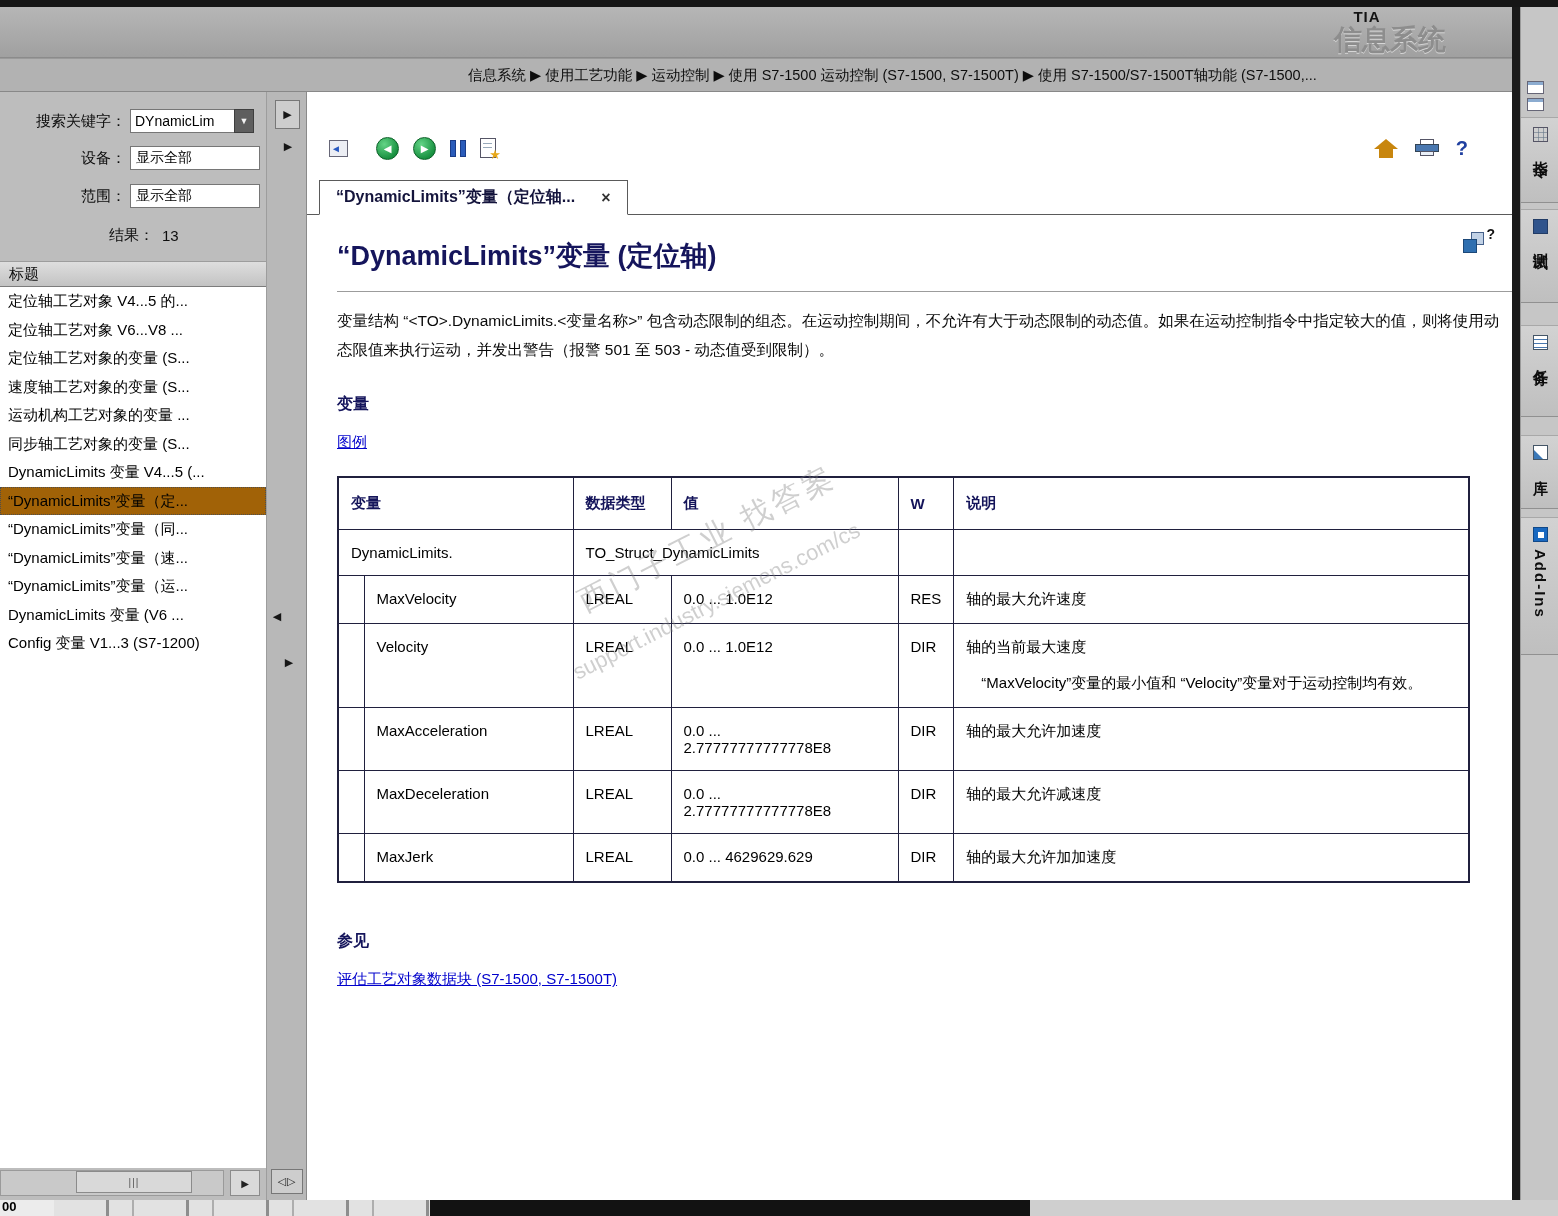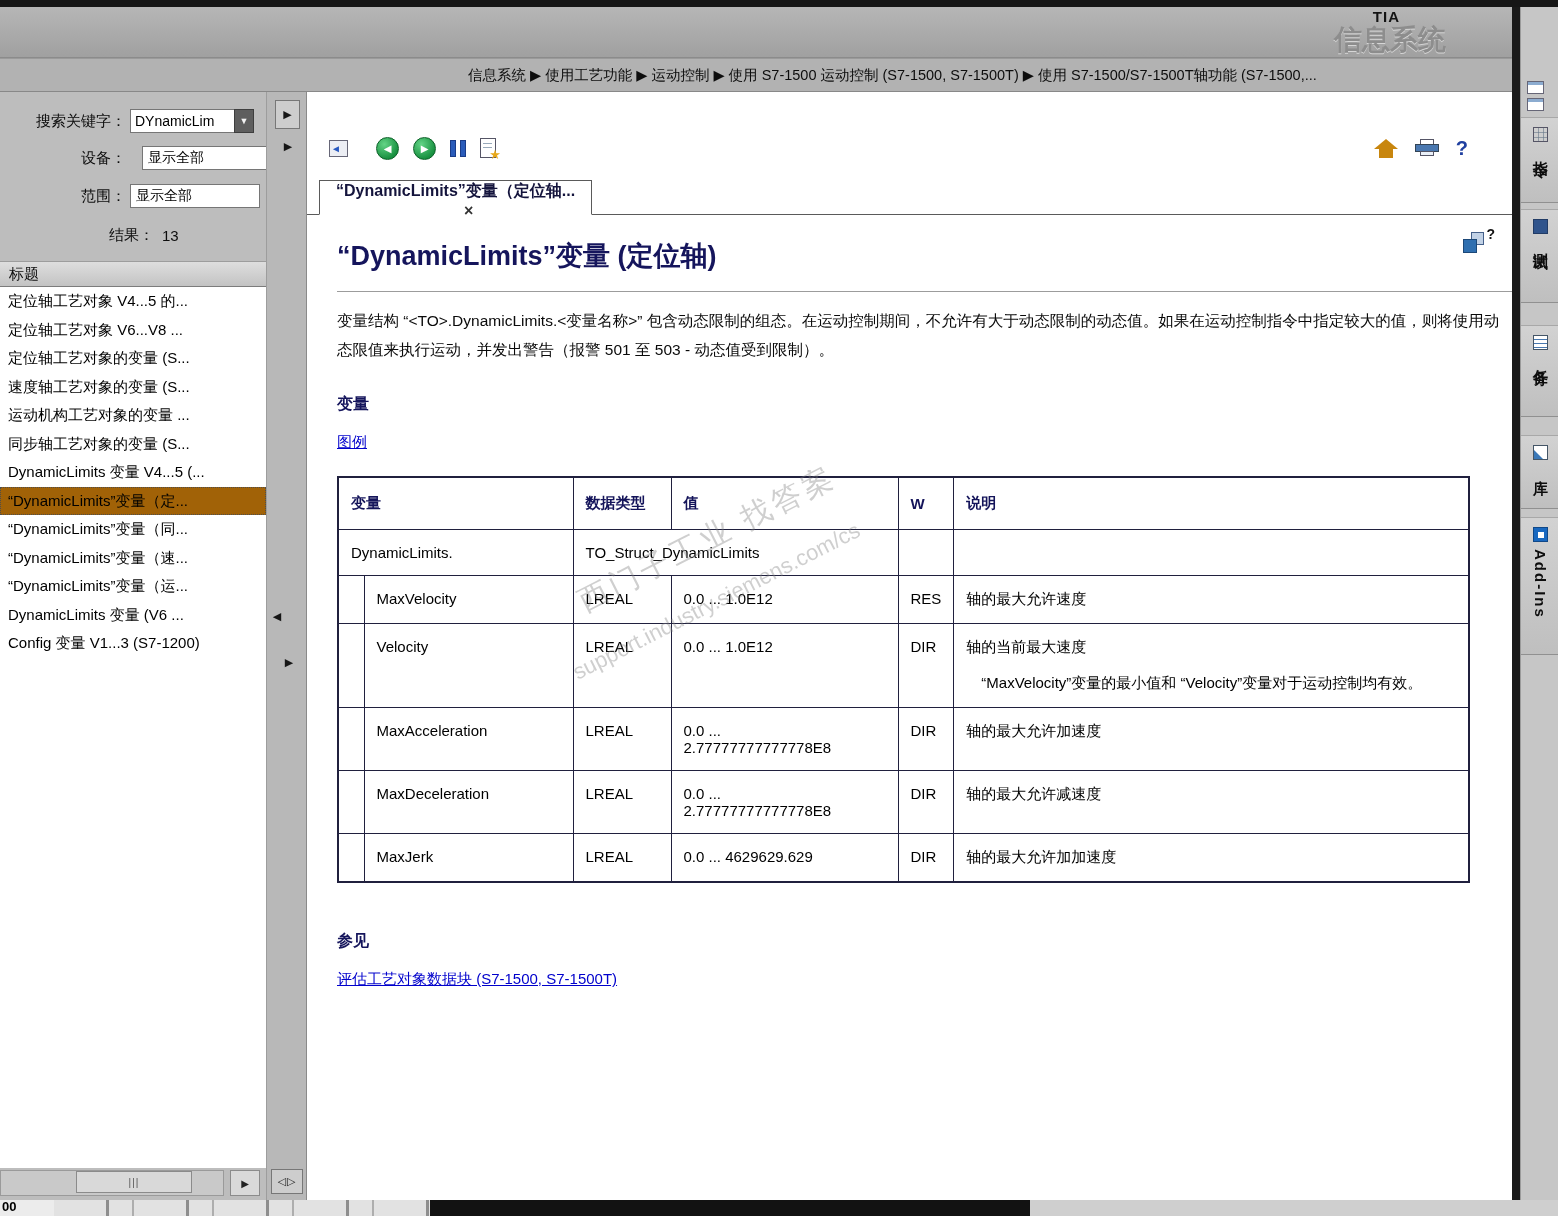--- a/index.html
+++ b/index.html
@@ -4,21 +4,21 @@
 <style>
   * { margin:0; padding:0; box-sizing:border-box; }
   html,body { width:1558px; height:1216px; overflow:hidden; }
   body { font-family:"Liberation Sans","DejaVu Sans",sans-serif; color:#111; }
   #app { position:relative; width:1558px; height:1216px; background:#bdbdbd; overflow:hidden; }
 
   
   .top-black { position:absolute; left:0; top:0; width:1558px; height:7px; background:#161616; }
   .header { position:absolute; left:0; top:7px; width:1512px; height:51px;
             background:linear-gradient(#b6b6b6,#a0a0a0); border-bottom:1px solid #8b8b8b; }
-  .brand { position:absolute; top:2px; right:66px; text-align:right; line-height:1.05; }
+  .brand { position:absolute; top:2px; right:66px; text-align:center; line-height:1.05; }
   .brand-tia { font-size:15px; font-weight:bold; color:#141414; letter-spacing:1px; margin-right:46px; }
   .brand-name { font-size:28px; font-weight:bold; color:#8d8d8d; text-shadow:0 1px 0 #d6d6d6; }
   .breadcrumb-bar { position:absolute; left:0; top:58px; width:1512px; height:34px; background:#b2b2b2;
             border-top:1px solid #9a9a9a; border-bottom:1px solid #888; display:flex; align-items:center; }
   .breadcrumb { margin-left:468px; font-size:14.5px; color:#0d0d0d; white-space:nowrap; overflow:hidden; }
 
   
   .sidebar { position:absolute; left:0; top:92px; width:266px; height:1108px; background:#bdbdbd; }
   .form-row { position:absolute; left:0; height:26px; display:flex; align-items:center; }
   .form-label { width:130px; text-align:right; font-size:15px; color:#0d0d0d; padding-right:4px; }
@@ -87,21 +87,21 @@
   .hm-body { position:absolute; left:5px; top:10px; width:14px; height:9px; background:#c8860e; }
   .icon-printer { position:relative; width:24px; height:18px; }
   .pr-paper { position:absolute; left:5px; top:0; width:14px; height:6px; background:#fff; border:1px solid #556; }
   .pr-body  { position:absolute; left:0; top:5px; width:24px; height:8px; background:#4a78b0; border:1px solid #345; }
   .pr-out   { position:absolute; left:5px; top:12px; width:14px; height:5px; background:#eaf0f8; border:1px solid #556; }
   .icon-help { font-size:20px; font-weight:bold; color:#2040a0; }
 
   .tabbar { position:absolute; left:0; top:88px; width:100%; height:35px; border-bottom:1px solid #5a5a5a; }
   .tab { position:absolute; left:12px; bottom:-1px; height:35px; background:#fff; border:1px solid #5a5a5a;
          border-bottom:1px solid #fff; display:flex; align-items:center; padding:0 16px;
-         font-size:16px; font-weight:bold; color:#14143c; white-space:nowrap;flex-direction:column; }
+         font-size:16px; font-weight:bold; color:#14143c; white-space:nowrap; }
   .tab-close { margin-left:26px; font-size:16px; font-weight:bold; color:#333; }
 
   .content { position:absolute; left:0; top:124px; width:1206px; height:984px; padding:0 0 0 30px;
              overflow:hidden; }
   .page-title { margin-top:22px; font-size:27px; font-weight:bold; color:#15155c; }
   .title-icon { position:absolute; top:14px; right:18px; width:34px; height:26px; }
   .ti-back  { position:absolute; left:10px; top:2px; width:13px; height:13px; background:#c2d2e6; border:1px solid #44608a; }
   .ti-front { position:absolute; left:2px; top:9px; width:14px; height:14px; background:#2f6fb0; border:1px solid #1c4878; }
   .ti-q { position:absolute; right:0; top:-4px; font-size:14px; font-weight:bold; color:#111; }
   .rule { width:1176px; border:none; border-top:1px solid #9c9c9c; margin-top:17px; }
@@ -182,21 +182,21 @@
   <div class="sidebar">
     <div class="form-row" style="top:16px;">
       <div class="form-label">搜索关键字：</div>
       <div class="combo">
         <input value="DYnamicLim" style="">
         <div class="combo-btn">
           <span>▼</span>
         </div>
       </div>
     </div>
-    <div class="form-row" style="top:53px;gap:12px;">
+    <div class="form-row" style="top:53px;">
       <div class="form-label">设备：</div>
       <input class="plain-field" value="显示全部" style="">
     </div>
     <div class="form-row" style="top:91px;">
       <div class="form-label">范围：</div>
       <input class="plain-field" value="显示全部" style="">
     </div>
     <div class="form-row" style="top:130px;margin-left:28px;">
       <div class="form-label">结果：</div>
       <div class="result-count">13</div>

